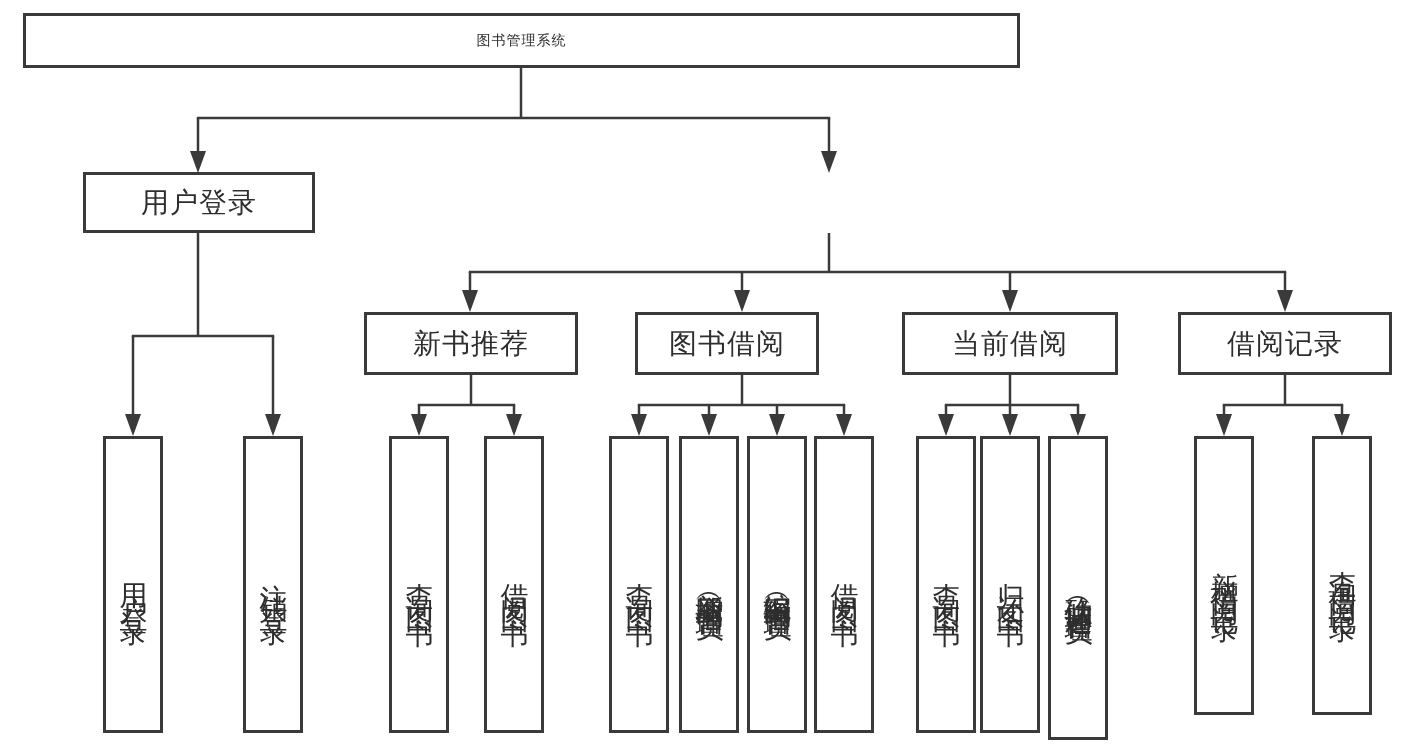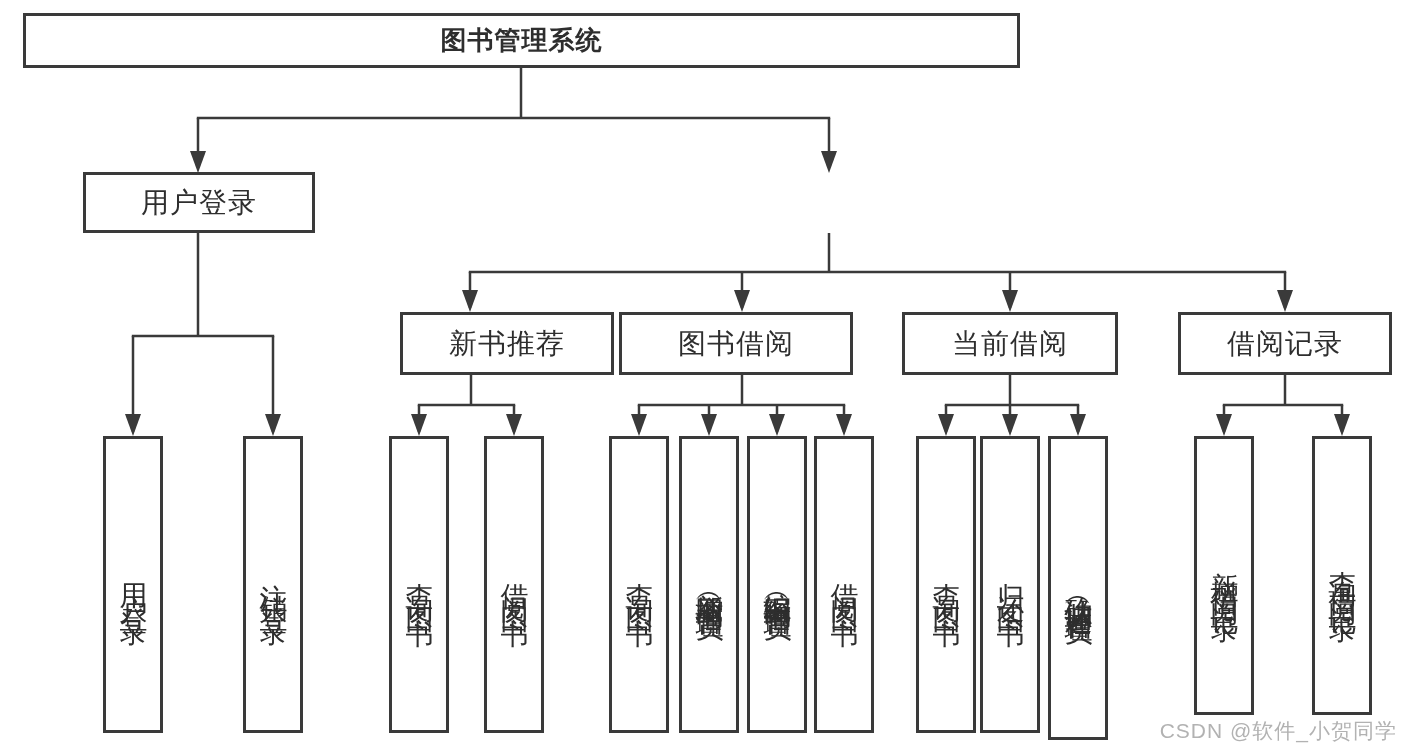--- a/index.html
+++ b/index.html
@@ -28,21 +28,21 @@
     background: #ffffff;
     border: 3px solid var(--line);
     color: var(--text);
     display: flex;
     align-items: center;
     justify-content: center;
     font-size: 28px;
     letter-spacing: 1px;
     white-space: nowrap;
   }
-  .node.root { font-size: 26px; font-weight: bold; }
+  .node.root { font-size: 14px; }
   .node.leaf {
     writing-mode: vertical-rl;
     text-orientation: mixed;
     white-space: normal;
     line-height: 1;
   }
   .ls-lg { letter-spacing: 12px; }
   .ls-md { letter-spacing: 9px; }
   .ls-sm { letter-spacing: 3px; }
   .watermark {
@@ -123,22 +123,22 @@
       <polygon points="1070,414 1086,414 1078,436"></polygon>
       <polygon points="1216,414 1232,414 1224,436"></polygon>
       <polygon points="1334,414 1350,414 1342,436"></polygon>
     </g>
   </svg>
 
   <div class="node root" style="left:23px; top:13px; width:997px; height:55px;">图书管理系统</div>
 
   <div class="node" style="left:83px; top:172px; width:232px; height:61px;">用户登录</div>
 
-  <div class="node" style="left:364px; top:312px; width:214px; height:63px;margin-left:36px;">新书推荐</div>
-  <div class="node" style="left:619px; top:312px; width:234px; height:63px;">图书借阅</div>
+  <div class="node" style="left:364px; top:312px; width:214px; height:63px;">新书推荐</div>
+  <div class="node" style="left:635px; top:312px; width:184px; height:63px;">图书借阅</div>
   <div class="node" style="left:902px; top:312px; width:216px; height:63px;">当前借阅</div>
   <div class="node" style="left:1178px; top:312px; width:214px; height:63px;">借阅记录</div>
 
   <div class="node leaf ls-lg" style="left:103px; top:436px; width:60px; height:297px;">用户登录</div>
   <div class="node leaf ls-lg" style="left:243px; top:436px; width:60px; height:297px;">注销登录</div>
 
   <div class="node leaf ls-lg" style="left:389px; top:436px; width:60px; height:297px;">查询图书</div>
   <div class="node leaf ls-lg" style="left:484px; top:436px; width:60px; height:297px;">借阅图书</div>
 
   <div class="node leaf ls-lg" style="left:609px; top:436px; width:60px; height:297px;">查询图书</div>
@@ -146,15 +146,14 @@
   <div class="node leaf ls-sm" style="left:747px; top:436px; width:60px; height:297px;">编辑图书（管理员）</div>
   <div class="node leaf ls-lg" style="left:814px; top:436px; width:60px; height:297px;">借阅图书</div>
 
   <div class="node leaf ls-lg" style="left:916px; top:436px; width:60px; height:297px;">查询图书</div>
   <div class="node leaf ls-lg" style="left:980px; top:436px; width:60px; height:297px;">归还图书</div>
   <div class="node leaf ls-sm" style="left:1048px; top:436px; width:60px; height:304px;">确认归还（管理员）</div>
 
   <div class="node leaf ls-md" style="left:1194px; top:436px; width:60px; height:279px;">新增借阅记录</div>
   <div class="node leaf ls-md" style="left:1312px; top:436px; width:60px; height:279px;">查询借阅记录</div>
 
-  <div class="watermark">CSDN @软件_小贺同学</div>
 
 </div>
 
 </body></html>

